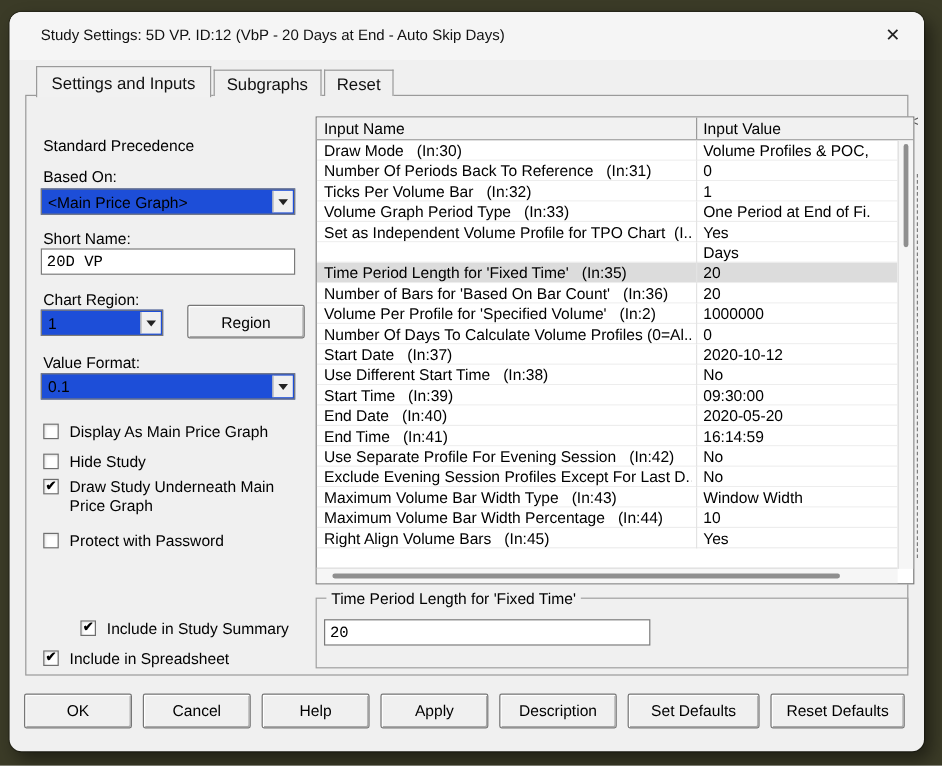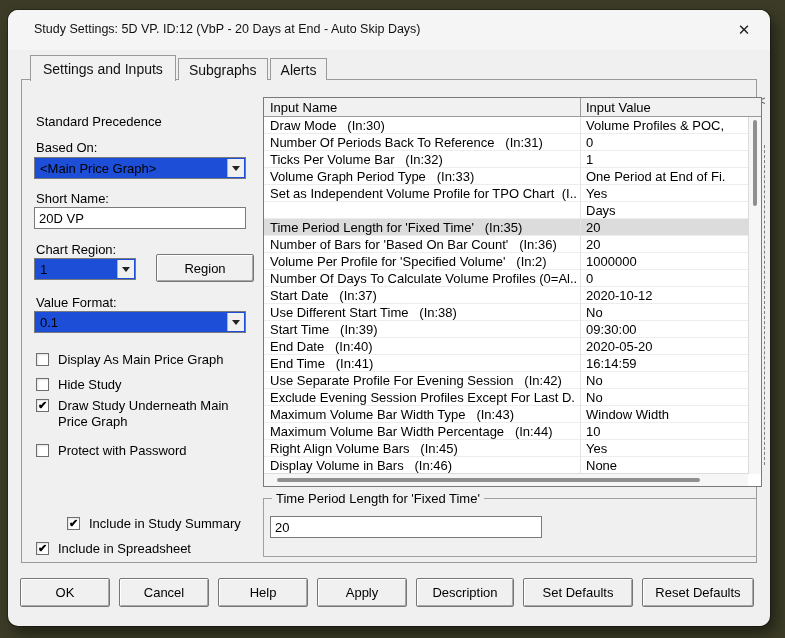--- a/index.html
+++ b/index.html
@@ -26,21 +26,21 @@
   .tabbar { position:absolute; left:22px; top:44px; height:26px; display:flex; align-items:flex-end; z-index:3; }
   .tab { background:#f0f0f0; border:1px solid #9a9a9a; border-bottom:none;
     padding:3px 10px 4px 10px; font-size:14px; color:#111; margin-right:2px; height:22px; }
   .tab.active { height:26px; padding:5px 12px 6px 12px; background:#f1f1f1; position:relative; top:1px; z-index:4; }
   
   .pane { position:absolute; left:13px; top:69px; width:736px; height:484px;
     border:1px solid #9a9a9a; background:#f0f0f0; z-index:2; }
   
   .lbl { position:absolute; font-size:13px; color:#000; white-space:nowrap; }
   .field { position:absolute; background:#fff; border:1px solid #7a7a7a; font-size:13px; color:#000; }
-  .txt { padding:4px 4px; font-family:Liberation Sans, sans-serif; }
+  .txt { padding:4px 4px; font-family:Liberation Mono, monospace; }
   input.txt { outline:none; }
   .select { background:#1d4ed8;padding-left:26px; }
   .select .sel-val { position:absolute; left:5px; top:3px; right:20px; overflow:hidden; white-space:nowrap; }
   .sel-btn { position:absolute; right:1px; top:1px; bottom:1px; width:17px; background:#f0f0f0;
     border-left:1px solid #b0b0b0; display:flex; justify-content:center; }
   .sel-btn::after { content:""; width:0; height:0; border:4px solid transparent; border-top:5px solid #222; margin-top:7px; }
   .btn3d { background:#f0f0f0; border:1px solid #767676; border-radius:2px;
     box-shadow:inset 1px 1px 0 #ffffff, inset -1px -1px 0 #a8a8a8;
     font-size:13px; color:#000; display:flex; align-items:center; justify-content:center;
     font-family:"Liberation Sans", sans-serif; cursor:pointer; }
@@ -91,21 +91,21 @@
 <div class="dialog">
 
   <div class="titlebar">
     <div class="title">Study Settings: 5D VP. ID:12 (VbP - 20 Days at End - Auto Skip Days)</div>
     <div class="close-x">✕</div>
   </div>
 
   <div class="tabbar">
       <div class="tab active">Settings and Inputs</div>
       <div class="tab">Subgraphs</div>
-      <div class="tab">Alerts</div>
+      <div class="tab">Reset</div>
     </div>
 
   <div class="pane">
 
     <div class="lbl" style="left:14px; top:34px;">Standard Precedence</div>
 
     <div class="lbl" style="left:14px; top:60px;">Based On:</div>
     <div class="field select" style="left:12px; top:77px; width:212px; height:22px;">
       <span class="sel-val">&lt;Main Price Graph&gt;</span>
       <span class="sel-btn"></span>
@@ -176,21 +176,20 @@
           <div class="trow"><span class="c1">Start Date   (In:37)</span><span class="csep"></span><span class="c2">2020-10-12</span></div>
           <div class="trow"><span class="c1">Use Different Start Time   (In:38)</span><span class="csep"></span><span class="c2">No</span></div>
           <div class="trow"><span class="c1">Start Time   (In:39)</span><span class="csep"></span><span class="c2">09:30:00</span></div>
           <div class="trow"><span class="c1">End Date   (In:40)</span><span class="csep"></span><span class="c2">2020-05-20</span></div>
           <div class="trow"><span class="c1">End Time   (In:41)</span><span class="csep"></span><span class="c2">16:14:59</span></div>
           <div class="trow"><span class="c1">Use Separate Profile For Evening Session   (In:42)</span><span class="csep"></span><span class="c2">No</span></div>
           <div class="trow"><span class="c1">Exclude Evening Session Profiles Except For Last D...</span><span class="csep"></span><span class="c2">No</span></div>
           <div class="trow"><span class="c1">Maximum Volume Bar Width Type   (In:43)</span><span class="csep"></span><span class="c2">Window Width</span></div>
           <div class="trow"><span class="c1">Maximum Volume Bar Width Percentage   (In:44)</span><span class="csep"></span><span class="c2">10</span></div>
           <div class="trow"><span class="c1">Right Align Volume Bars   (In:45)</span><span class="csep"></span><span class="c2">Yes</span></div>
-          <div class="trow"><span class="c1">Display Volume in Bars   (In:46)</span><span class="csep"></span><span class="c2">None</span></div>
         </div>
       <div class="vscroll">
         <div class="vthumb"></div>
       </div>
       <div class="hscroll">
         <div class="hthumb"></div>
       </div>
     </div>
 
     <div class="egroup">

